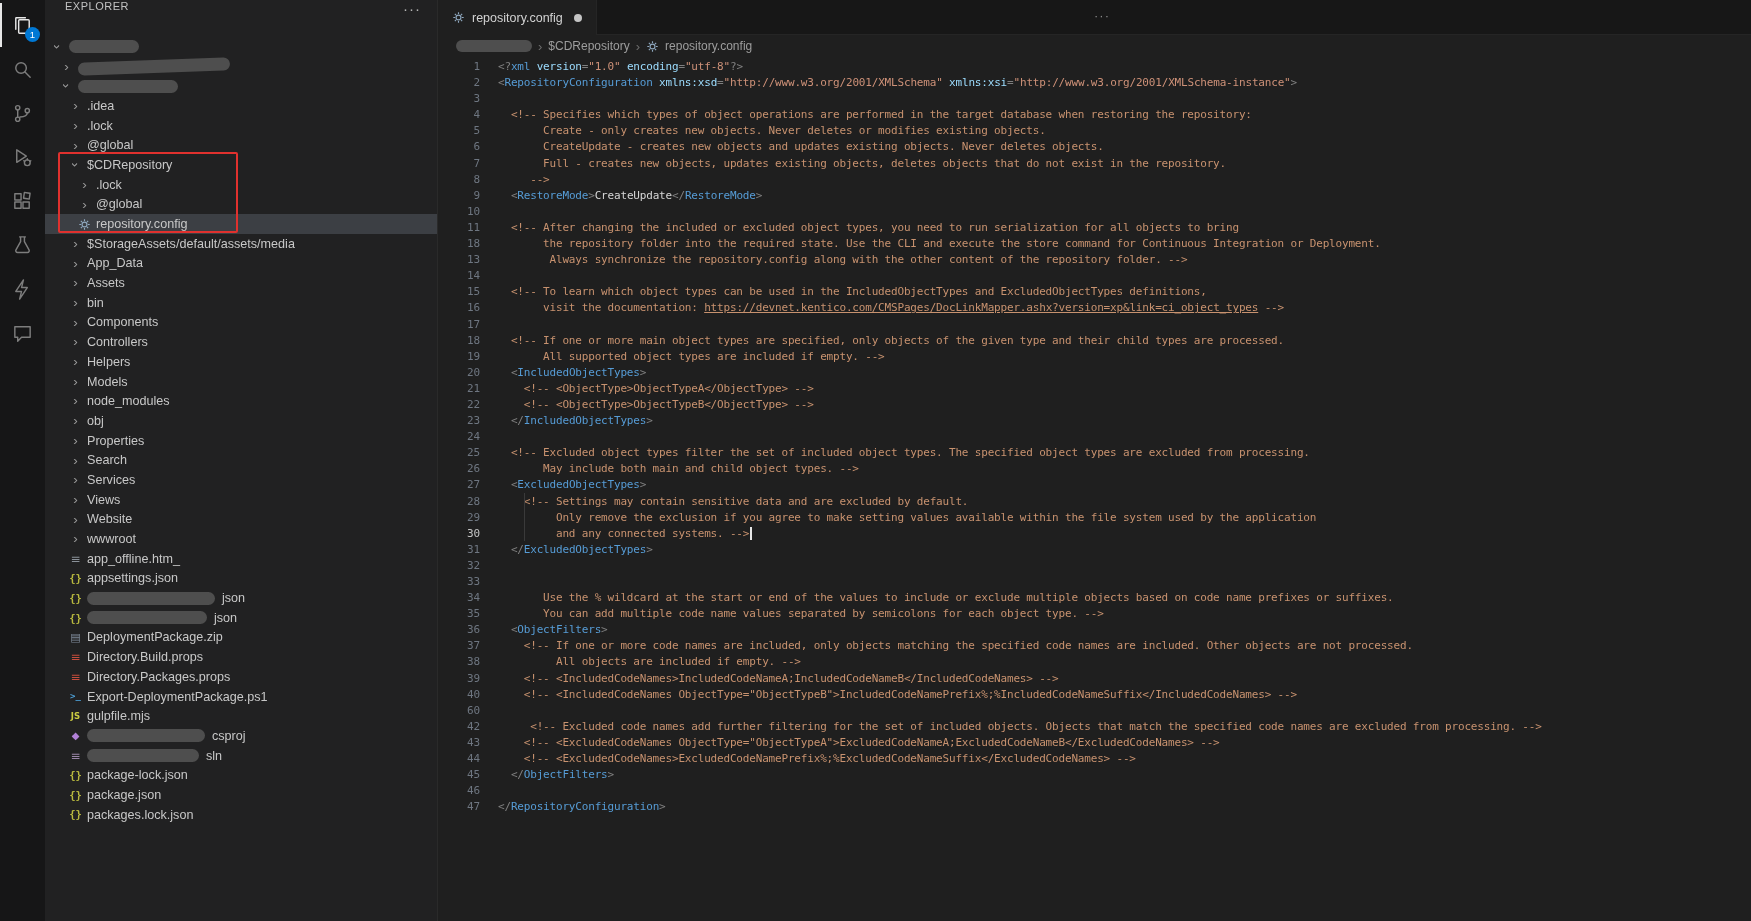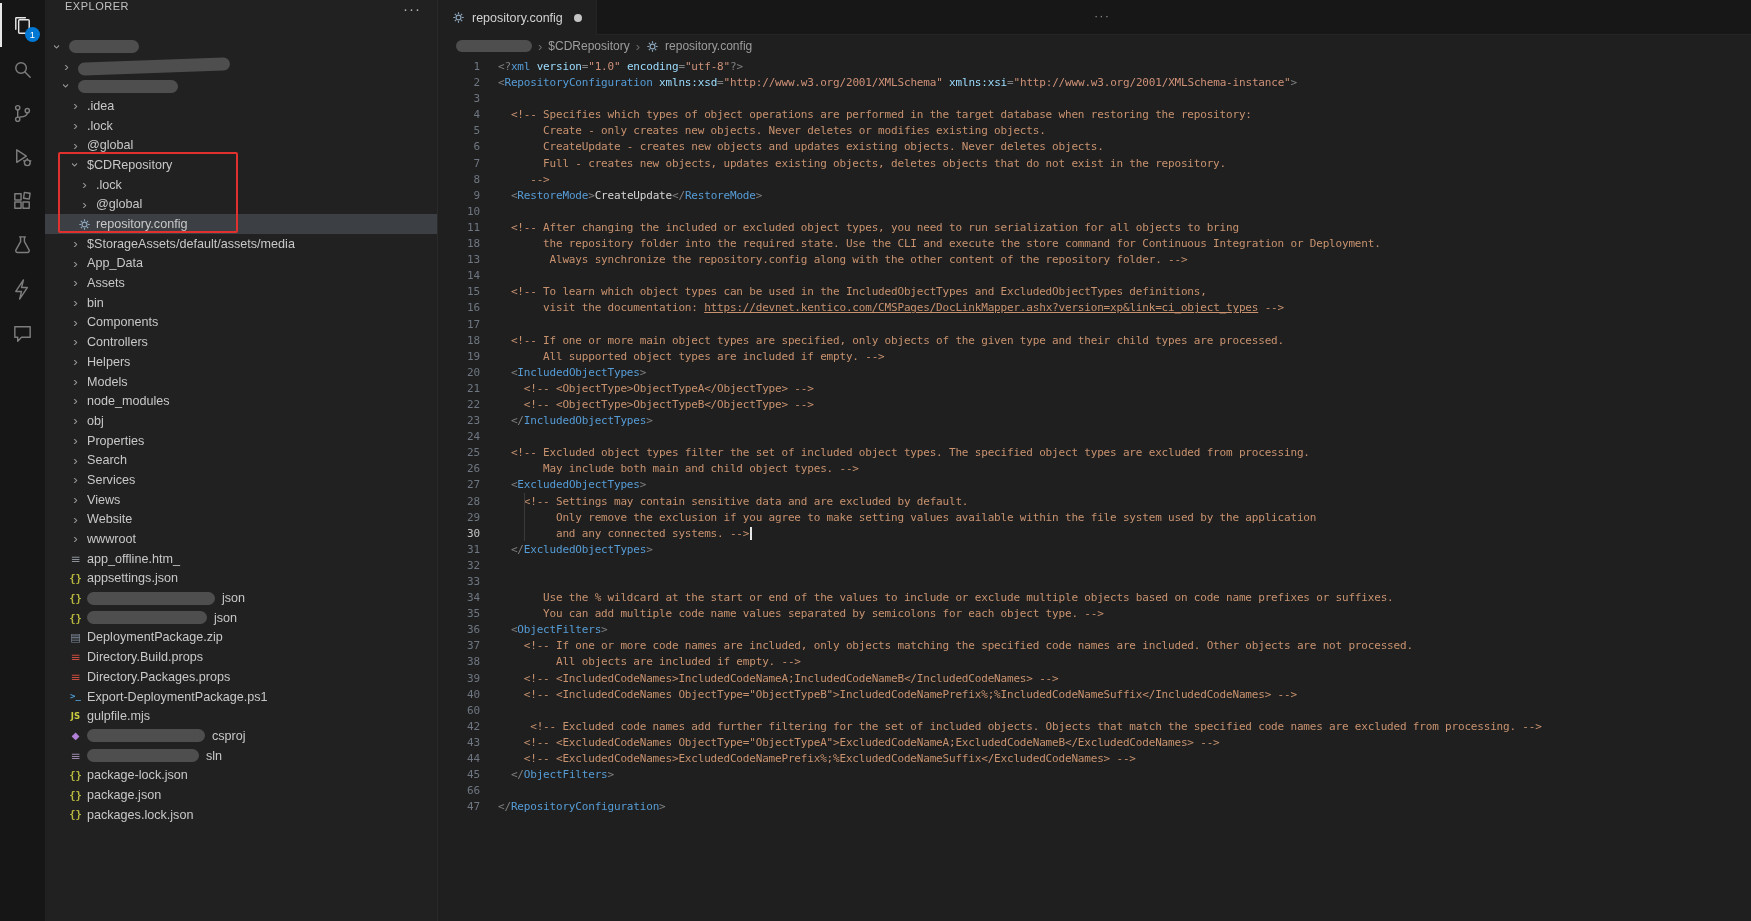--- a/index.html
+++ b/index.html
@@ -388,18 +388,18 @@
         <div class="code-line"><span class="ln">36</span><span class="lc"><span class="seg-w">  </span><span class="seg-p">&lt;</span><span class="seg-t">ObjectFilters</span><span class="seg-p">&gt;</span></span></div>
         <div class="code-line"><span class="ln">37</span><span class="lc"><span class="seg-c">    &lt;!-- If one or more code names are included, only objects matching the specified code names are included. Other objects are not processed.</span></span></div>
         <div class="code-line"><span class="ln">38</span><span class="lc"><span class="seg-c">         All objects are included if empty. --&gt;</span></span></div>
         <div class="code-line"><span class="ln">39</span><span class="lc"><span class="seg-c">    &lt;!-- &lt;IncludedCodeNames&gt;IncludedCodeNameA;IncludedCodeNameB&lt;/IncludedCodeNames&gt; --&gt;</span></span></div>
         <div class="code-line"><span class="ln">40</span><span class="lc"><span class="seg-c">    &lt;!-- &lt;IncludedCodeNames ObjectType="ObjectTypeB"&gt;IncludedCodeNamePrefix%;%IncludedCodeNameSuffix&lt;/IncludedCodeNames&gt; --&gt;</span></span></div>
         <div class="code-line"><span class="ln">60</span><span class="lc"></span></div>
         <div class="code-line"><span class="ln">42</span><span class="lc"><span class="seg-c">     &lt;!-- Excluded code names add further filtering for the set of included objects. Objects that match the specified code names are excluded from processing. --&gt;</span></span></div>
         <div class="code-line"><span class="ln">43</span><span class="lc"><span class="seg-c">    &lt;!-- &lt;ExcludedCodeNames ObjectType="ObjectTypeA"&gt;ExcludedCodeNameA;ExcludedCodeNameB&lt;/ExcludedCodeNames&gt; --&gt;</span></span></div>
         <div class="code-line"><span class="ln">44</span><span class="lc"><span class="seg-c">    &lt;!-- &lt;ExcludedCodeNames&gt;ExcludedCodeNamePrefix%;%ExcludedCodeNameSuffix&lt;/ExcludedCodeNames&gt; --&gt;</span></span></div>
         <div class="code-line"><span class="ln">45</span><span class="lc"><span class="seg-w">  </span><span class="seg-p">&lt;/</span><span class="seg-t">ObjectFilters</span><span class="seg-p">&gt;</span></span></div>
-        <div class="code-line"><span class="ln">66</span><span class="lc"></span></div>
+        <div class="code-line"><span class="ln">46</span><span class="lc"></span></div>
         <div class="code-line"><span class="ln">47</span><span class="lc"><span class="seg-p">&lt;/</span><span class="seg-t">RepositoryConfiguration</span><span class="seg-p">&gt;</span></span></div>
       </div>
   </div>
 
 </div>
 
 </body></html>

